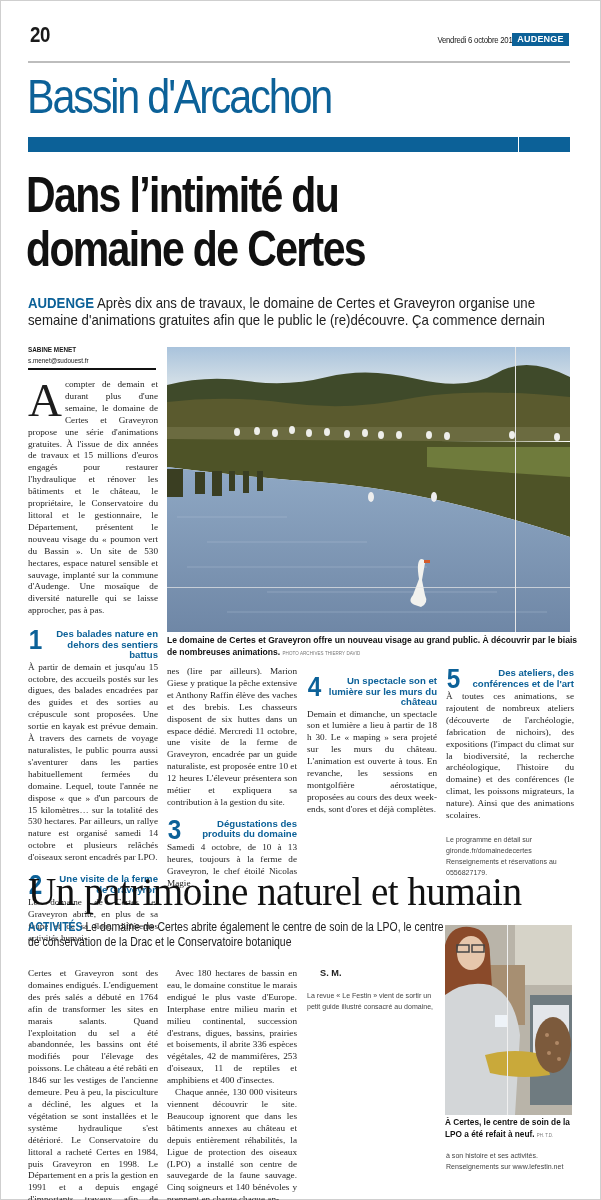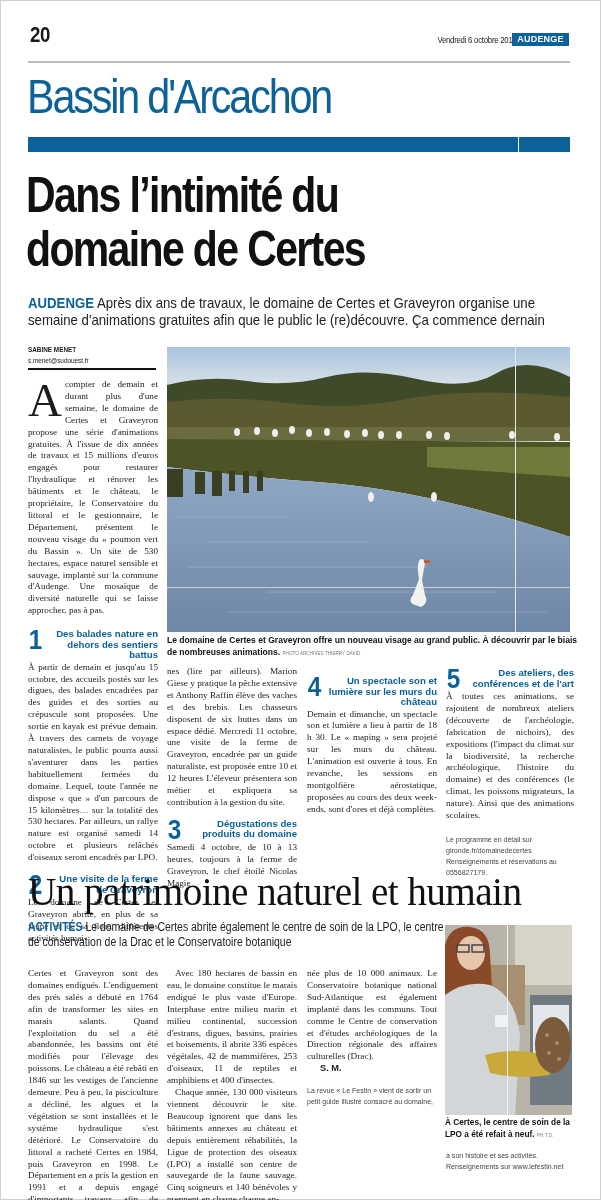--- a/index.html
+++ b/index.html
@@ -201,21 +201,20 @@
 </div>
 
 <div class="col" style="left:28px; top:968px; width:130px;">
   <p>Certes et Graveyron sont des domaines endigués. L'endiguement des prés salés a débuté en 1764 afin de transformer les sites en marais salants. Quand l'exploitation du sel a été abandonnée, les bassins ont été modifiés pour l'élevage des poissons. Le château a été rebâti en 1846 sur les vestiges de l'ancienne demeure. Peu à peu, la pisciculture a décliné, les algues et la végétation se sont installées et le système hydraulique s'est détérioré. Le Conservatoire du littoral a racheté Certes en 1984, puis Graveyron en 1998. Le Département en a pris la gestion en 1991 et a depuis engagé d'importants travaux afin de remettre en état l'hydraulique.</p>
 </div>
 <div class="col" style="left:167px; top:968px; width:130px;">
   <p class="ind">Avec 180 hectares de bassin en eau, le domaine constitue le marais endigué le plus vaste d'Europe. Interphase entre milieu marin et milieu continental, succession d'estrans, digues, bassins, prairies et boisements, il abrite 336 espèces végétales, 42 de mammifères, 253 d'oiseaux, 11 de reptiles et amphibiens et 400 d'insectes.</p>
   <p class="ind">Chaque année, 130 000 visiteurs viennent découvrir le site. Beaucoup ignorent que dans les bâtiments annexes au château et depuis entièrement réhabilités, la Ligue de protection des oiseaux (LPO) a installé son centre de sauvegarde de la faune sauvage. Cinq soigneurs et 140 bénévoles y prennent en charge chaque an-</p>
 </div>
 <div class="col" style="left:307px; top:968px; width:130px;">
-  <p>née plus de 10 000 animaux. Le Conservatoire botanique national Sud-Atlantique est également implanté dans les communs. Tout comme le Centre de conservation et d'études archéologiques de la Direction régionale des affaires culturelles (Drac).</p>
   <p style="font-family:'Liberation Sans',sans-serif;font-weight:bold;margin-left:13px;">S. M.</p>
   <div style="height:10px"></div>
   <div class="info" style="width:150px;">La revue « Le Festin » vient de sortir un petit guide illustré consacré au domaine,</div>
 </div>
 
 <div id="photo2" class="abs">
   <svg viewBox="0 0 127 190" preserveAspectRatio="none">
     <rect x="0" y="0" width="127" height="190" fill="#b9b4a9"></rect>
     <rect x="70" y="0" width="57" height="60" fill="#d6d3c8"></rect>
     <rect x="40" y="40" width="40" height="60" fill="#a78f72"></rect>

